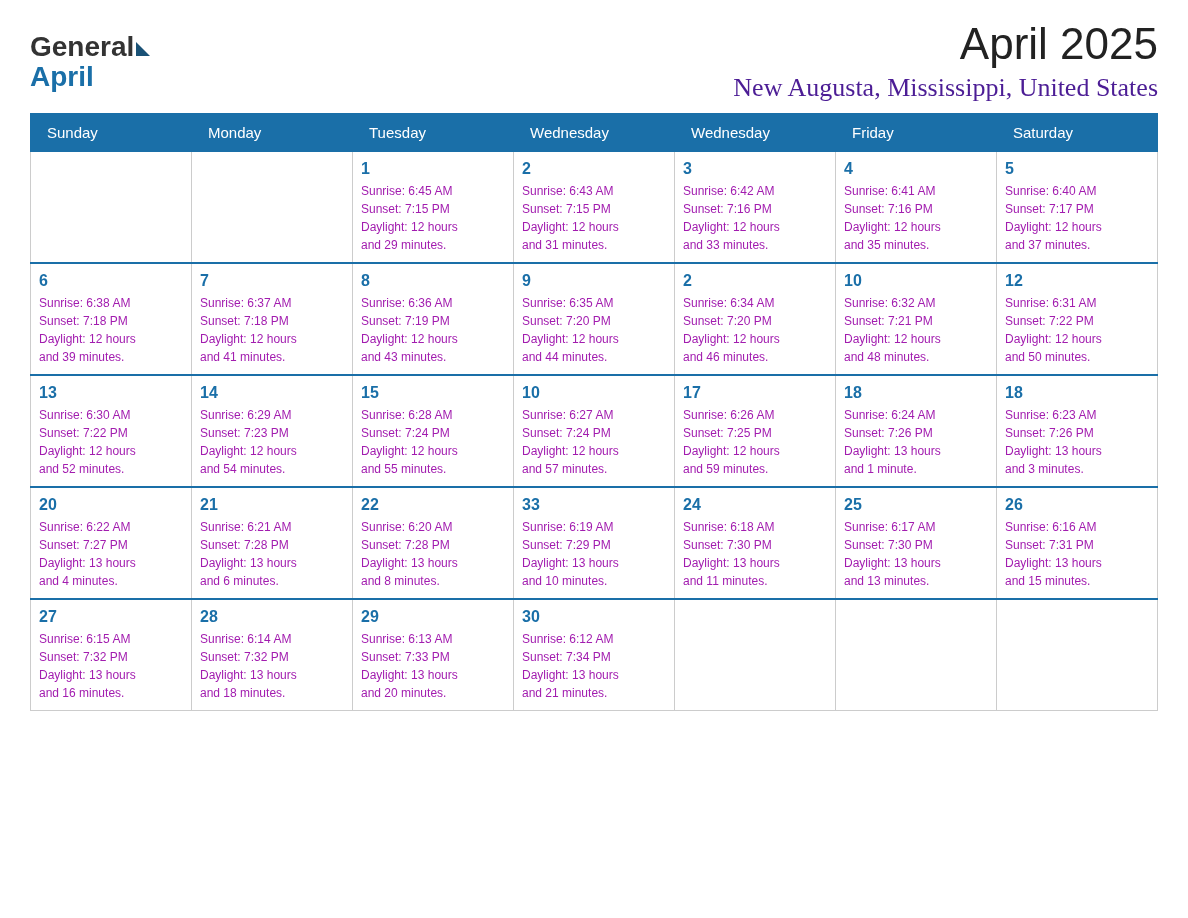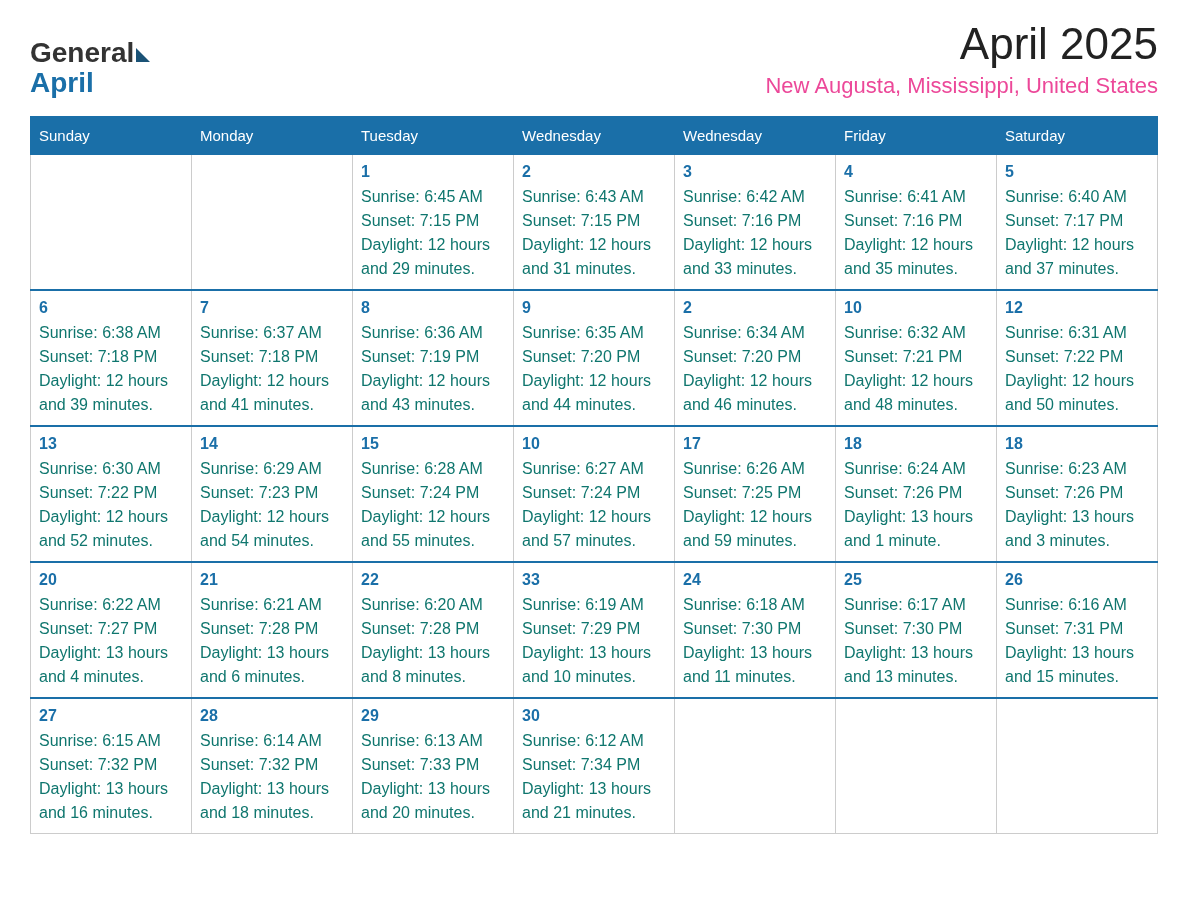--- a/index.html
+++ b/index.html
@@ -6,22 +6,22 @@
     body {
       font-family: Arial, sans-serif;
       background: #fff;
       width: 1188px;
       min-height: 918px;
       padding: 20px 30px;
     }
     .header {
       display: flex;
       justify-content: space-between;
-      align-items: flex-end;
-      margin-bottom: 17px;
+      align-items: center;
+      margin-bottom: 10px;
     }
     .logo {
       display: flex;
       flex-direction: column;
       align-items: flex-start;
     }
     .logo-text {
       display: flex;
       align-items: center;
     }
@@ -48,33 +48,34 @@
     .title-area {
       text-align: right;
     }
     .month-title {
       font-size: 44px;
       font-weight: normal;
       color: #222;
       line-height: 1.1;
     }
     .location-title {
-      font-size: 22px;
-      color: #ec4899;
+      font-size: 26px;
+      color: #4c1d95;
       margin-top: 5px;
+      font-family: Liberation Serif, serif;
     }
     .calendar {
       width: 100%;
       border-collapse: collapse;
       table-layout: fixed;
     }
     .calendar th {
       background-color: #1a6fa8;
       color: #fff;
-      padding: 10px 8px;
+      padding: 10px 16px;
       font-size: 15px;
       font-weight: normal;
       text-align: left;
       border: 1px solid #1a6fa8;
     }
     .calendar td {
       vertical-align: top;
       padding: 8px 8px;
       border: 1px solid #ccc;
       height: 110px;
@@ -82,22 +83,22 @@
       color: #333;
     }
     .day-number {
       font-size: 16px;
       color: #1a6fa8;
       font-weight: bold;
       display: block;
       margin-bottom: 4px;
     }
     .day-info {
-      font-size: 16px;
-      color: #0f766e;
+      font-size: 12px;
+      color: #a21caf;
       line-height: 1.5;
     }
     .empty-cell {
       background: #fff;
     }
     .row-border td {
       border-top: 2px solid #1a6fa8;
     }
   </style>
 </head>

